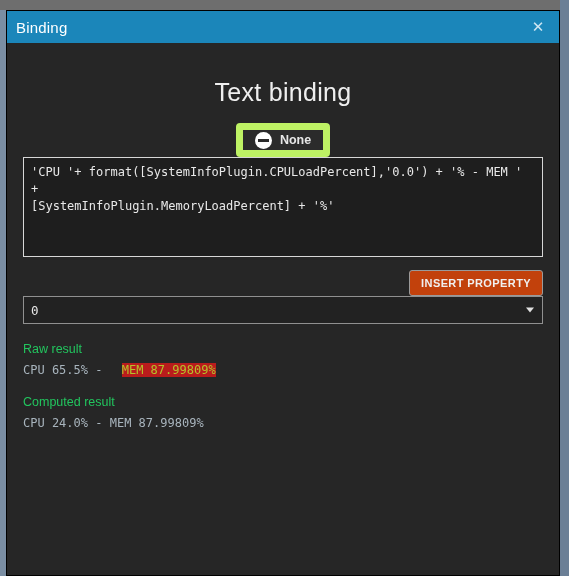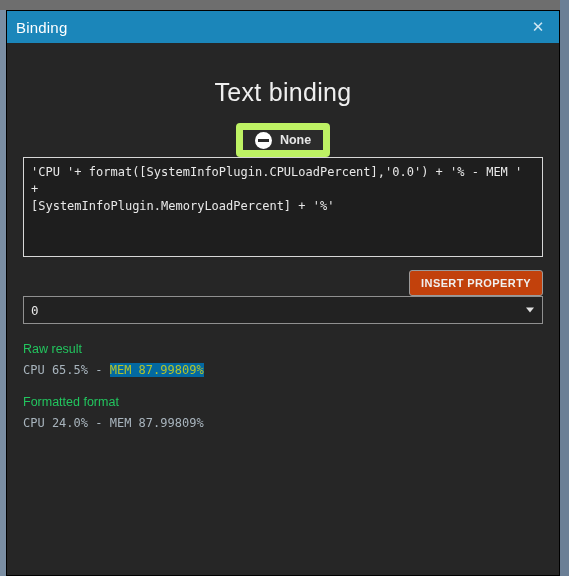--- a/index.html
+++ b/index.html
@@ -238,22 +238,23 @@
     margin-top: 18px;
     margin-bottom: 7px;
   }
   .result-value {
     font-family: "DejaVu Sans Mono", monospace;
     font-size: 12px;
     color: #a8b4bd;
     white-space: pre;
   }
   .result-value .highlight {
-    background: #0369a1;
+    background: #b91c1c;
     color: #b5c32b;
+    margin-left: 12px;
   }
 
   #footer {
     position: absolute;
     left: 16px;
     right: 16px;
     bottom: 13px;
     display: flex;
     justify-content: flex-end;
   }
@@ -305,18 +306,18 @@
     </div>
 
     <div id="result-format-select">
       <span>0</span>
       <span id="select-chevron"></span>
     </div>
 
     <div class="result-heading">Raw result</div>
     <div class="result-value"><span>CPU 65.5% - </span><span class="highlight">MEM 87.99809%</span></div>
 
-    <div class="result-heading">Formatted format</div>
+    <div class="result-heading">Computed result</div>
     <div class="result-value">CPU 24.0% - MEM 87.99809%</div>
 
 
   </div>
 </div>
 
 </body></html>

